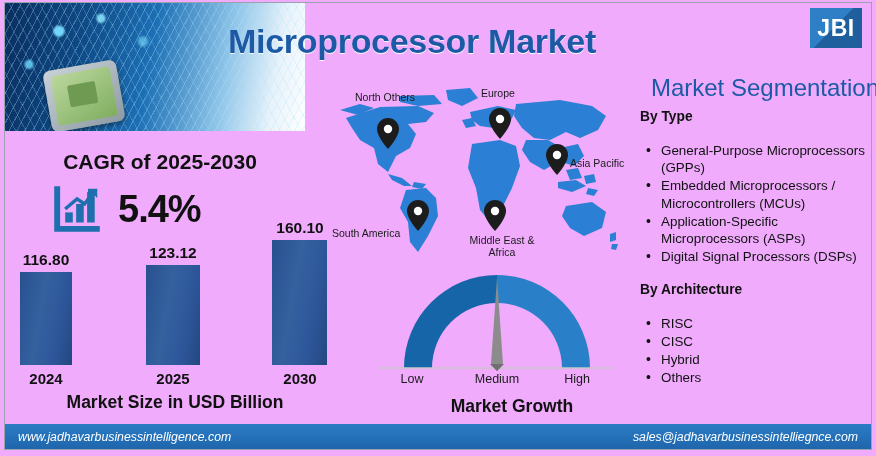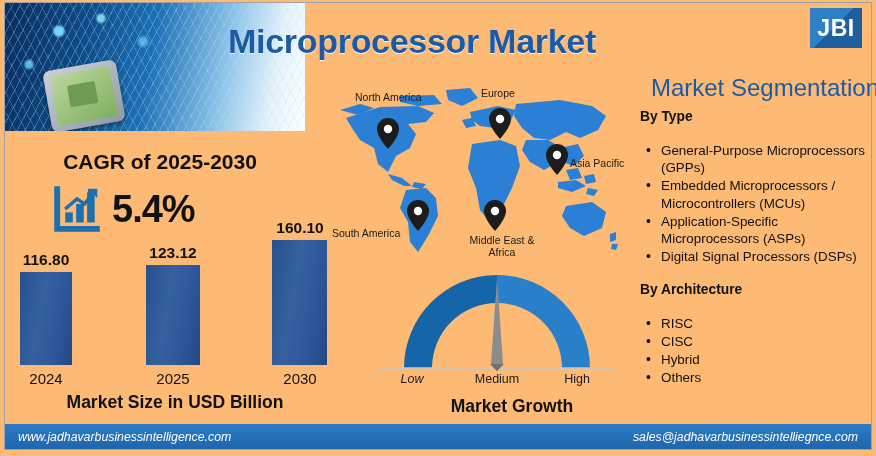--- a/index.html
+++ b/index.html
@@ -1,21 +1,21 @@
 <!DOCTYPE html>
 <html><head>
 <meta charset="utf-8">
 <style>
   html,body{margin:0;padding:0;background:#ffffff;}
   body{font-family:"Liberation Sans", sans-serif;}
 
   #infographic{
     position:relative;
     width:876px;height:456px;
-    background:#fdba74;
+    background:#f0abfc;
     overflow:hidden;
     box-sizing:border-box;
   }
 
   
   .frame{
     position:absolute;left:4px;top:2px;right:4px;bottom:6px;
     border:1px solid #9aa3ad;
     box-sizing:border-box;
     pointer-events:none;
@@ -88,31 +88,31 @@
     margin-top:3px;
   }
 
   
   .cagr-title{
     position:absolute;left:40px;top:150px;width:240px;
     text-align:center;font-size:21px;font-weight:bold;color:#111;
   }
   .cagr-row{
     position:absolute;left:50px;top:182px;
-    display:flex;align-items:center;gap:8px;
+    display:flex;align-items:center;gap:14px;
   }
   .cagr-icon{width:54px;height:54px;}
   .cagr-value{font-size:38px;font-weight:bold;color:#111;letter-spacing:-1px;}
 
   .bar{position:absolute;background:linear-gradient(100deg,#27508f 0%,#35619f 40%,#2d569a 72%,#24477f 100%);}
   .bar-label{
     position:absolute;text-align:center;font-size:15.5px;font-weight:bold;color:#111;
   }
   .bar-year{
-    position:absolute;text-align:center;font-size:15px;font-weight:normal;color:#111;
+    position:absolute;text-align:center;font-size:15px;font-weight:bold;color:#111;
   }
   .axis-caption{
     position:absolute;left:10px;top:392px;width:330px;text-align:center;
     font-size:17.5px;font-weight:bold;color:#111;
   }
 
   
   .map-wrap{position:absolute;left:330px;top:82px;width:290px;height:185px;}
   .region-label{
     position:absolute;font-size:10.5px;color:#1a1a1a;white-space:nowrap;
@@ -253,36 +253,36 @@
         <circle cx="170" cy="37" r="4.2" fill="#ffffff"></circle>
         <path d="M227 62 a11 11 0 0 1 11 11 c0 8 -11 20 -11 20 s-11 -12 -11 -20 a11 11 0 0 1 11 -11 z"></path>
         <circle cx="227" cy="73" r="4.2" fill="#ffffff"></circle>
         <path d="M88 118 a11 11 0 0 1 11 11 c0 8 -11 20 -11 20 s-11 -12 -11 -20 a11 11 0 0 1 11 -11 z"></path>
         <circle cx="88" cy="129" r="4.2" fill="#ffffff"></circle>
         <path d="M165 118 a11 11 0 0 1 11 11 c0 8 -11 20 -11 20 s-11 -12 -11 -20 a11 11 0 0 1 11 -11 z"></path>
         <circle cx="165" cy="129" r="4.2" fill="#ffffff"></circle>
       </g>
     </svg>
 
-    <div class="region-label" style="left:25px;top:9px;">North America</div>
+    <div class="region-label" style="left:25px;top:9px;">North Others</div>
     <div class="region-label" style="left:151px;top:5px;">Europe</div>
     <div class="region-label" style="left:240px;top:75px;">Asia Pacific</div>
     <div class="region-label" style="left:2px;top:139px;margin-top:6px;">South America</div>
     <div class="region-label" style="left:127px;top:152px;width:90px;text-align:center;white-space:normal;line-height:1.18;">Middle East &amp; Africa</div>
   </div>
 
   <div class="gauge-wrap">
     <svg width="250" height="105" viewBox="0 0 250 105">
       <path d="M32 96 A93 93 0 0 1 125 3 L125 31 A65 65 0 0 0 60 96 Z" fill="#1565a8"></path>
       <path d="M125 3 A93 93 0 0 1 218 96 L190 96 A65 65 0 0 0 125 31 Z" fill="#2a7fc9"></path>
       <line x1="8" y1="96" x2="242" y2="96" stroke="#c7c7c7" stroke-width="1.5"></line>
       <path d="M125 6 L131 92 L125 99 L119 92 Z" fill="#8c8c8c"></path>
       <path d="M118 92 h14 l-7 7 z" fill="#6f6f6f"></path>
     </svg>
-    <div class="gauge-tick" style="left:5px;width:70px;font-style:italic;">Low</div>
+    <div class="gauge-tick" style="left:5px;width:70px;">Low</div>
     <div class="gauge-tick" style="left:90px;width:70px;">Medium</div>
     <div class="gauge-tick" style="left:170px;width:70px;">High</div>
   </div>
   <div class="growth-caption">Market Growth</div>
 
   <div class="seg-title">Market Segmentation</div>
 
   <div class="seg-body">
     <div class="seg-head">By Type</div>
     <ul class="seg-list">

